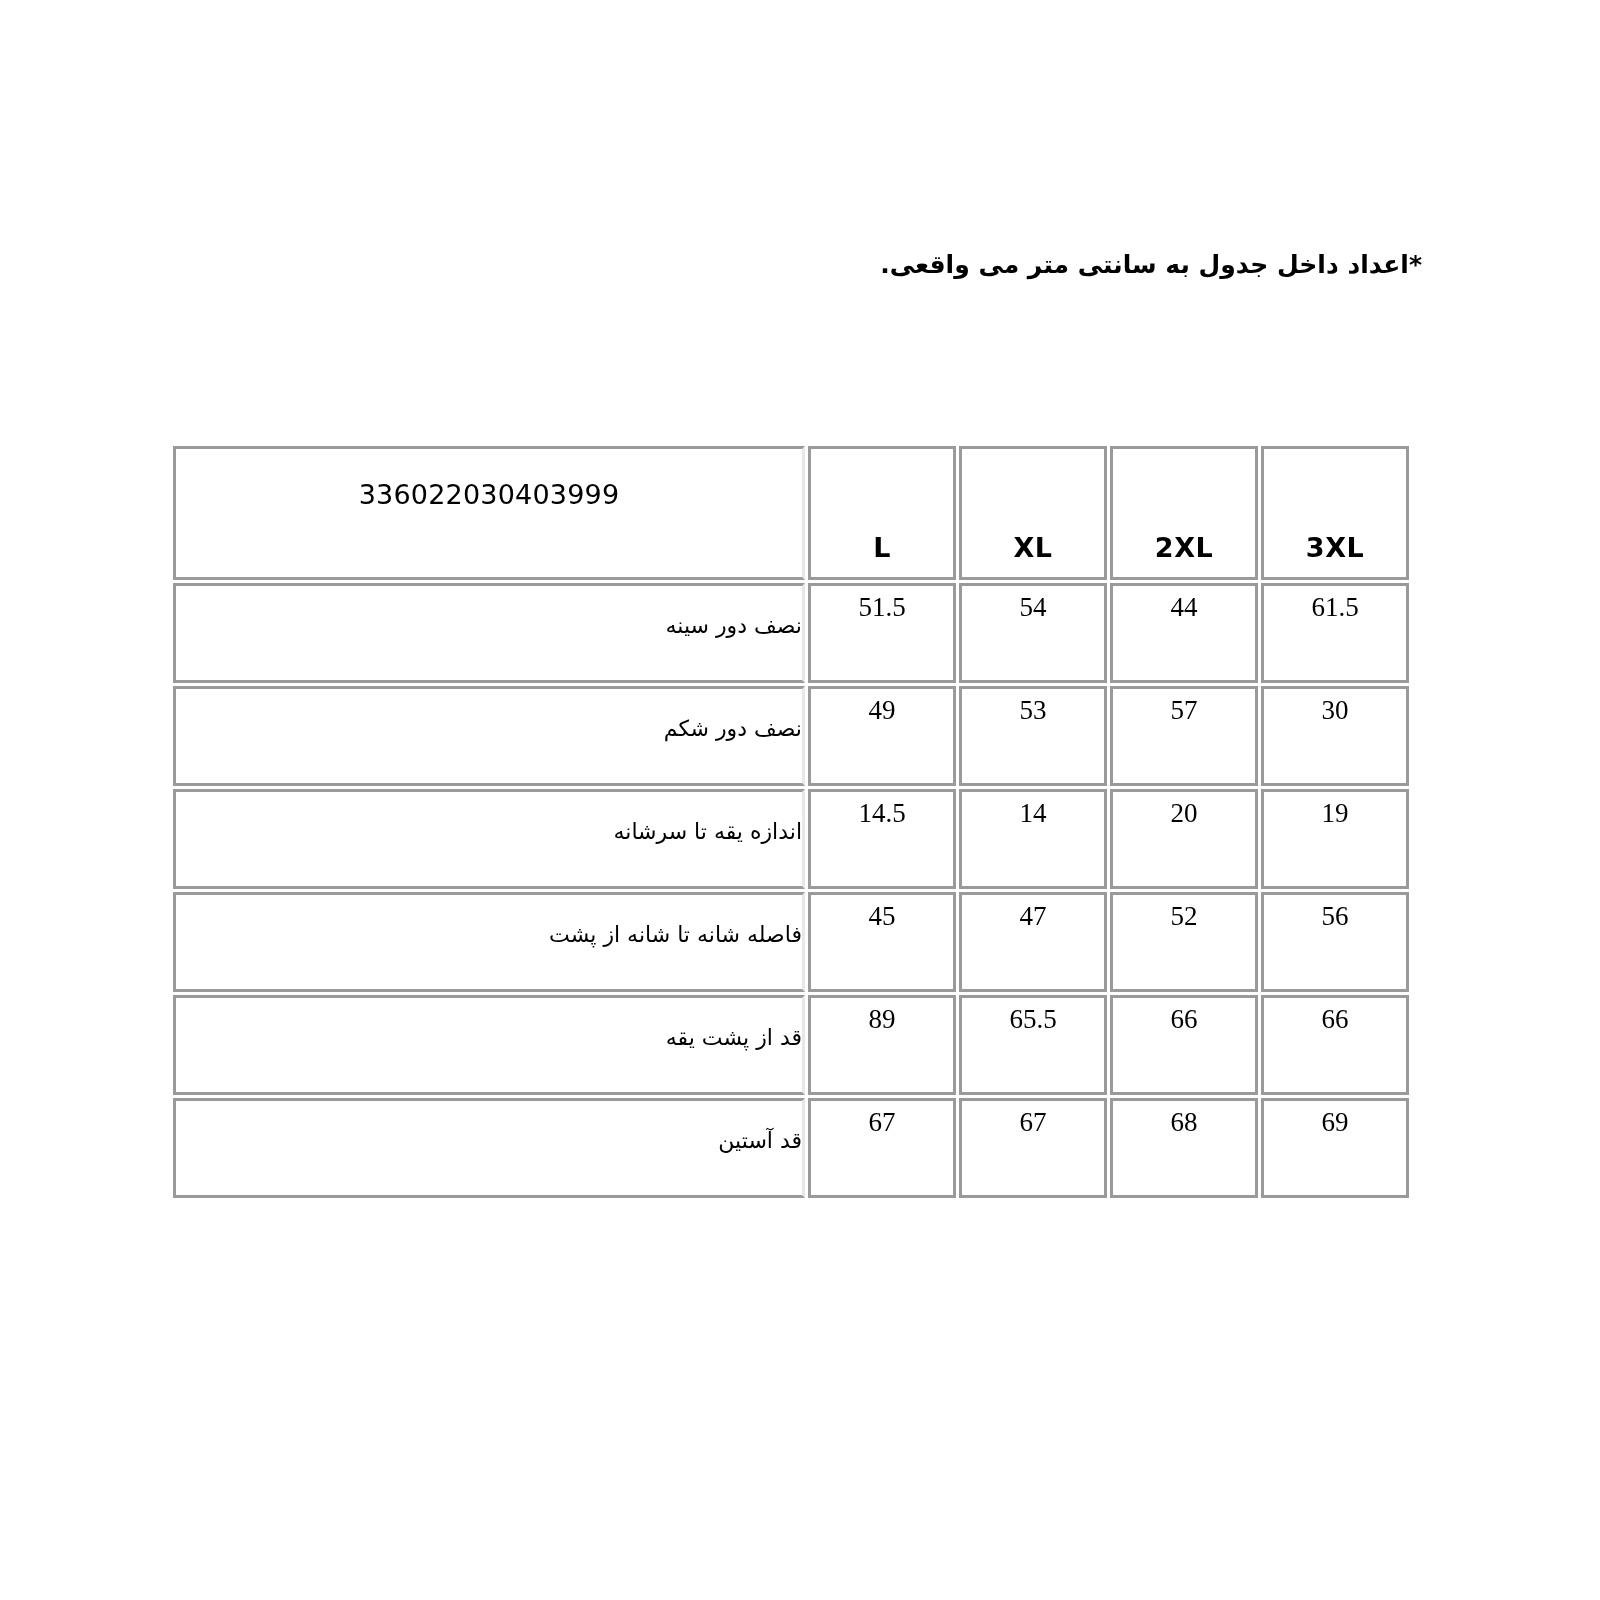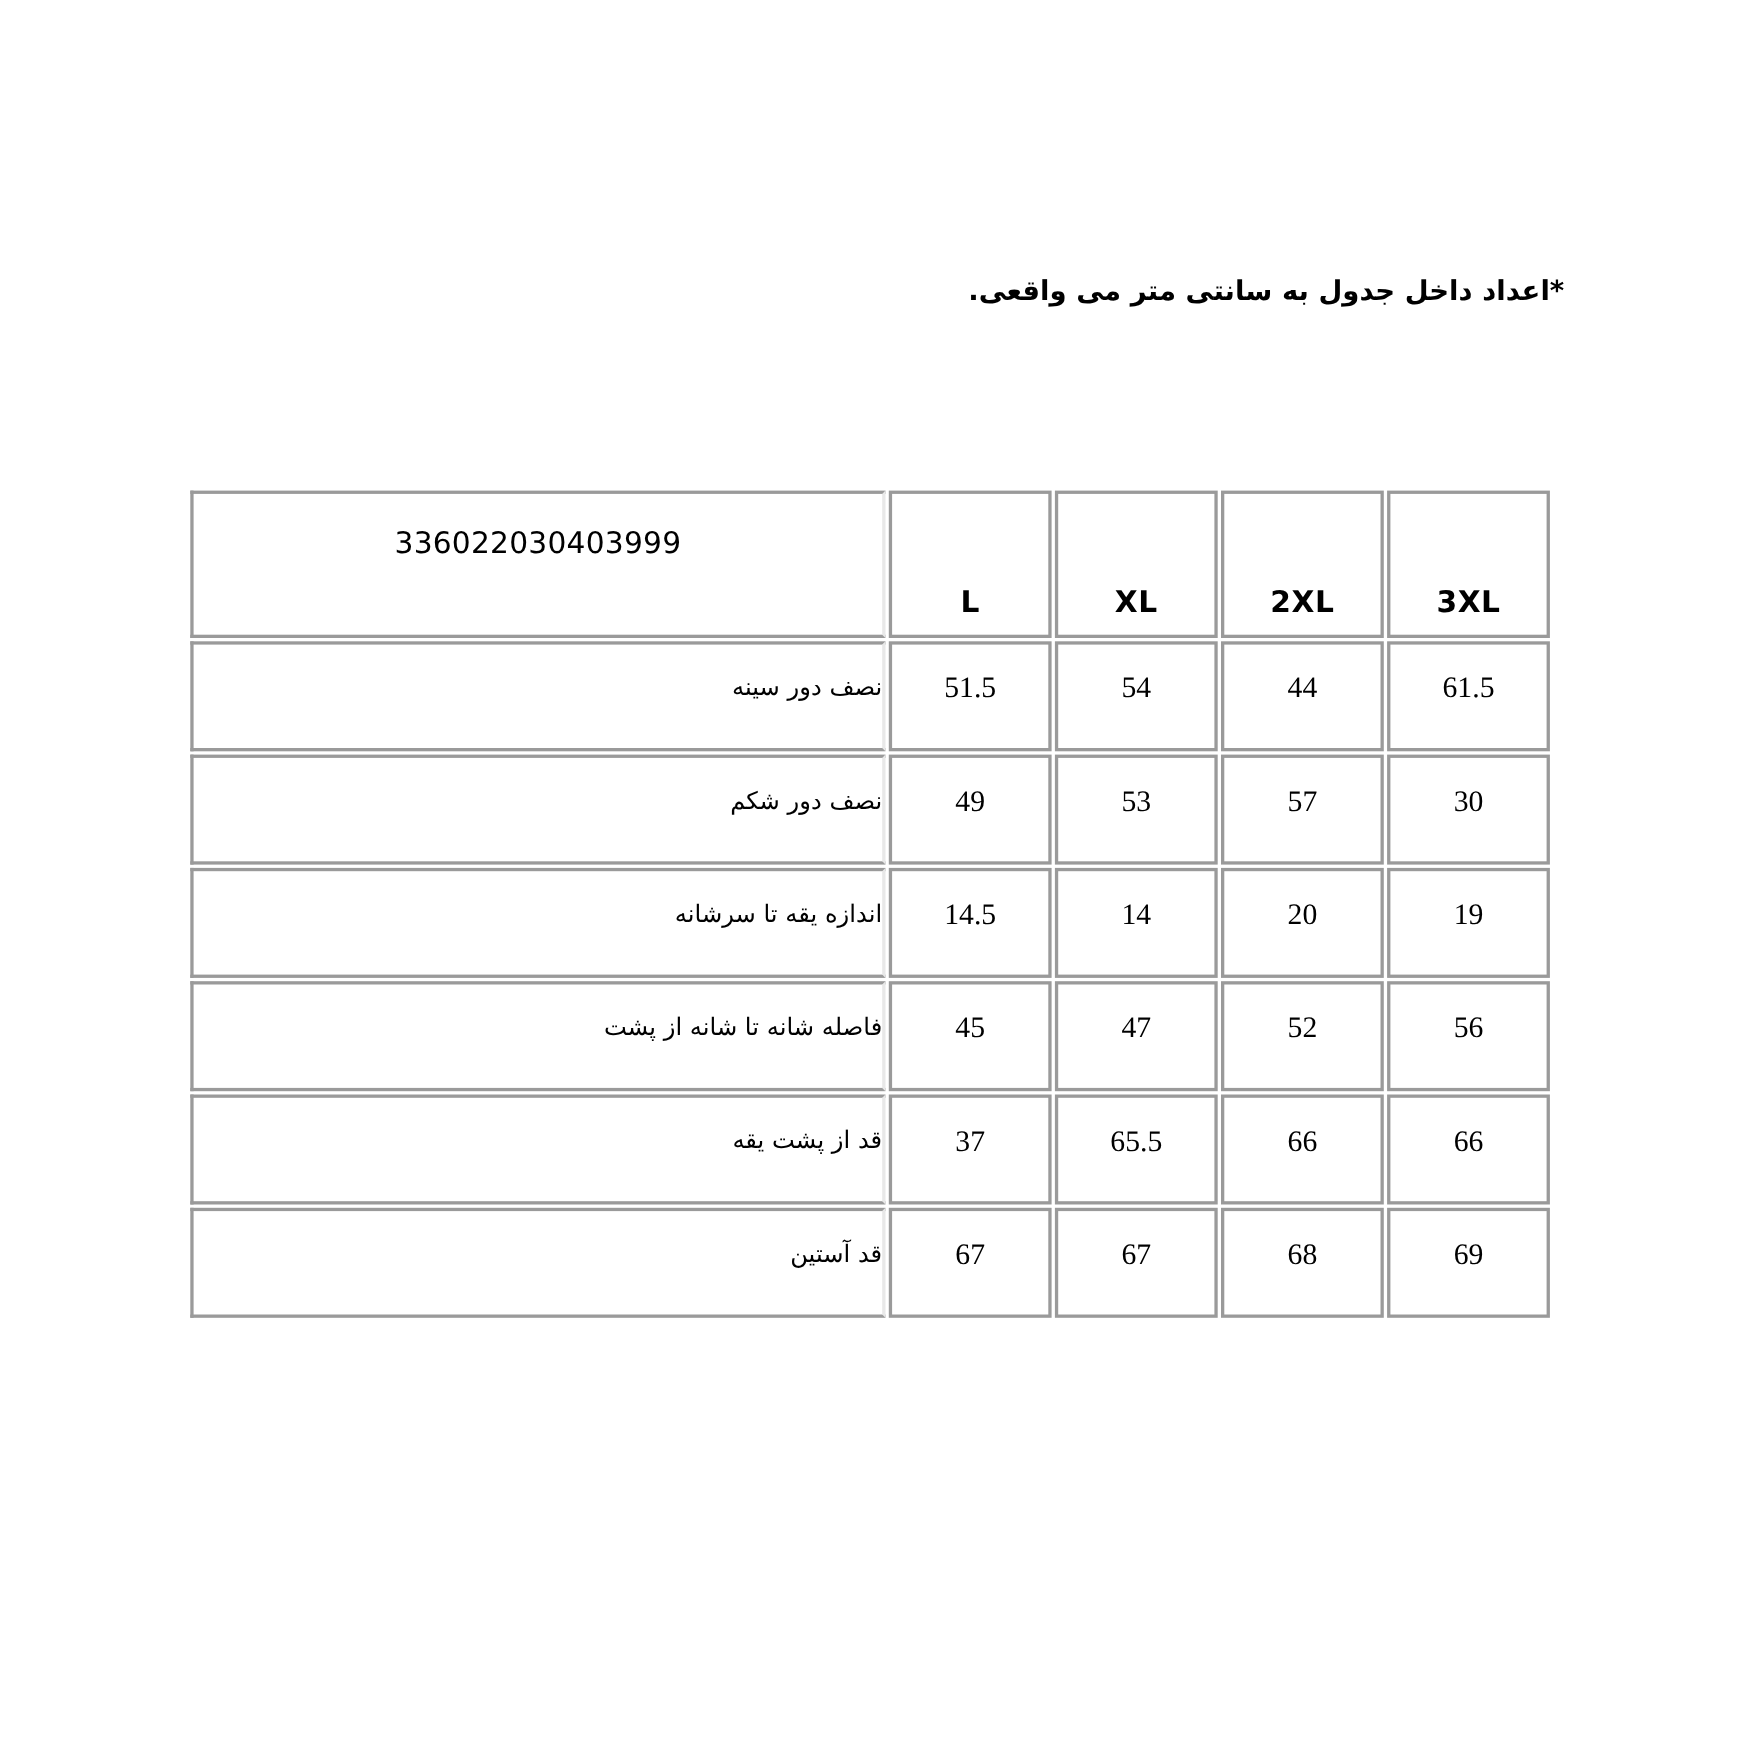--- a/index.html
+++ b/index.html
@@ -100,21 +100,21 @@
     letter-spacing: 0.2px;
   }
 
   
   tr.data-row td { height: 94px; }
   .num-cell {
     height: 94px;
     display: flex;
     align-items: flex-start;
     justify-content: center;
-    padding-top: 26px;
+    padding-top: 8px;
     box-sizing: border-box;
   }
   .num-cell span {
     font-family: "Liberation Serif", "DejaVu Serif", serif;
     font-size: 27px;
     line-height: 1;
     direction: ltr;
   }
   .meas-cell {
     height: 94px;
@@ -299,21 +299,21 @@
               <span>66</span>
             </div>
         </td>
         <td>
           <div class="num-cell">
               <span>65.5</span>
             </div>
         </td>
         <td>
           <div class="num-cell">
-              <span>37</span>
+              <span>89</span>
             </div>
         </td>
         <td class="label-cell">
           <div class="meas-cell">
               <span>قد از پشت یقه</span>
             </div>
         </td>
       </tr>
 
       <tr class="data-row">

